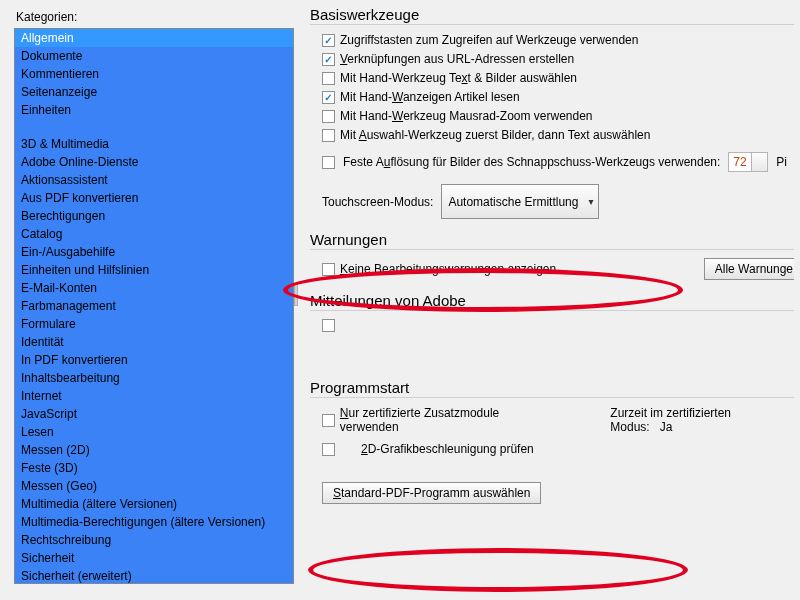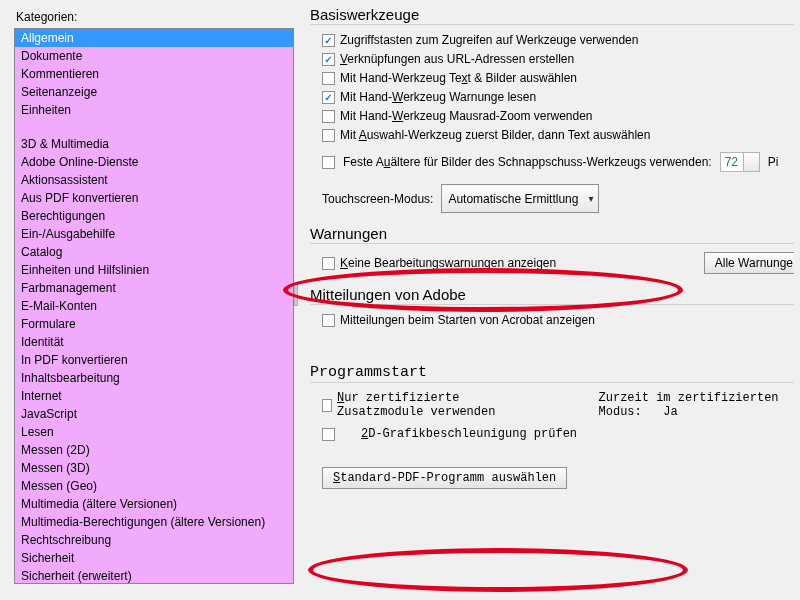--- a/index.html
+++ b/index.html
@@ -23,21 +23,21 @@
   .left {
     width: 280px;
     display: flex;
     flex-direction: column;
   }
   .cat-label {
     margin: 4px 0 4px 2px;
   }
   .listbox {
     border: 1px solid #828790;
-    background: #f0abfc;
+    background: #3b82f6;
     flex: 1;
     overflow: hidden;
     position: relative;
   }
   .listbox-inner {
     padding: 0;
   }
   .li {
     padding: 1px 6px;
     line-height: 16px;
@@ -115,34 +115,34 @@
   }
   .num-input {
     border: 1px solid #b5b5b5;
     background: #fff;
     width: 40px;
     height: 20px;
     display: inline-flex;
     align-items: center;
     padding: 0 18px 0 4px;
     position: relative;
-    color: #15803d;
+    color: #c2410c;
   }
   .num-input::after {
     content: "";
     position: absolute;
     right: 0; top: 0;
     width: 15px; height: 100%;
     border-left: 1px solid #b5b5b5;
     background: linear-gradient(#fdfdfd,#e8e8e8);
   }
   .select {
     border: 1px solid #8e8f8f;
     background: linear-gradient(#fdfdfd,#e7e7e7);
-    height: 29px;
+    height: 35px;
     display: inline-flex;
     align-items: center;
     padding: 0 20px 0 6px;
     position: relative;
     min-width: 150px;
   }
   .select::after {
     content: "▾";
     position: absolute;
     right: 5px;
@@ -192,34 +192,34 @@
           <div class="li">Dokumente</div>
           <div class="li">Kommentieren</div>
           <div class="li">Seitenanzeige</div>
           <div class="li">Einheiten</div>
           <div class="li blank"></div>
           <div class="li">3D &amp; Multimedia</div>
           <div class="li">Adobe Online-Dienste</div>
           <div class="li">Aktionsassistent</div>
           <div class="li">Aus PDF konvertieren</div>
           <div class="li">Berechtigungen</div>
+          <div class="li">Catalog</div>
           <div class="li">Ein-/Ausgabehilfe</div>
-          <div class="li">Catalog</div>
           <div class="li">Einheiten und Hilfslinien</div>
+          <div class="li">E-Mail-Konten</div>
           <div class="li">Farbmanagement</div>
-          <div class="li">E-Mail-Konten</div>
           <div class="li">Formulare</div>
           <div class="li">Identität</div>
           <div class="li">In PDF konvertieren</div>
           <div class="li">Inhaltsbearbeitung</div>
           <div class="li">Internet</div>
           <div class="li">JavaScript</div>
           <div class="li">Lesen</div>
           <div class="li">Messen (2D)</div>
-          <div class="li">Messen (3D)</div>
+          <div class="li">Feste (3D)</div>
           <div class="li">Messen (Geo)</div>
           <div class="li">Multimedia (ältere Versionen)</div>
           <div class="li">Multimedia-Berechtigungen (ältere Versionen)</div>
           <div class="li">Rechtschreibung</div>
           <div class="li">Sicherheit</div>
           <div class="li">Sicherheit (erweitert)</div>
         </div>
     </div>
   </div>
 
@@ -237,34 +237,34 @@
         <div class="cb-row">
             <span class="cb checked"></span>
             <span><span></span><span class="u">V</span><span>erknüpfungen aus URL-Adressen erstellen</span></span>
           </div>
         <div class="cb-row">
             <span class="cb"></span>
             <span><span>Mit Hand-Werkzeug Te</span><span class="u">x</span><span>t &amp; Bilder auswählen</span></span>
           </div>
         <div class="cb-row">
             <span class="cb checked"></span>
-            <span><span>Mit Hand-</span><span class="u">W</span><span>erkzeug Warnunge lesen</span></span>
+            <span><span>Mit Hand-</span><span class="u">W</span><span>anzeigen Artikel lesen</span></span>
           </div>
         <div class="cb-row">
             <span class="cb"></span>
             <span><span>Mit Hand-</span><span class="u">W</span><span>erkzeug Mausrad-Zoom verwenden</span></span>
           </div>
         <div class="cb-row">
             <span class="cb"></span>
             <span><span>Mit </span><span class="u">A</span><span>uswahl-Werkzeug zuerst Bilder, dann Text auswählen</span></span>
           </div>
 
         <div class="inline-row" style="margin-top:10px;">
           <span class="cb"></span>
-          <span><span>Feste A</span><span class="u">u</span><span>ältere für Bilder des Schnappschuss-Werkzeugs verwenden:</span></span>
+          <span><span>Feste A</span><span class="u">u</span><span>flösung für Bilder des Schnappschuss-Werkzeugs verwenden:</span></span>
           <span class="num-input">72</span>
           <span>Pi</span>
         </div>
 
         <div class="inline-row" style="margin-top:12px;">
           <span>Touchscreen-Modus:</span>
           <span class="select">Automatische Ermittlung</span>
         </div>
       </div>
     </div>
@@ -278,26 +278,25 @@
         </div>
         <span class="btn" style="margin-right:-10px;">Alle Warnunge</span>
       </div>
     </div>
 
     <div class="group" style="margin-top:8px;">
       <div class="group-title">Mitteilungen von Adobe</div>
       <div class="group-body">
         <div class="cb-row">
             <span class="cb"></span>
-            <span>Mitteilungen beim Starten von Acrobat anzeigen</span>
           </div>
       </div>
     </div>
 
-    <div class="group" style="margin-top:30px;font-family:Liberation Mono, monospace;">
+    <div class="group" style="margin-top:40px;">
       <div class="group-title">Programmstart</div>
       <div class="group-body">
         <div class="status-row">
           <div class="cb-row" style="margin-bottom:0;">
               <span class="cb"></span>
               <span><span></span><span class="u">N</span><span>ur zertifizierte Zusatzmodule verwenden</span></span>
             </div>
           <span><span>Zurzeit im zertifizierten Modus:</span>&nbsp;&nbsp;&nbsp;<span>Ja</span></span>
         </div>
         <div class="cb-row" style="margin-top:8px;gap:26px;">

